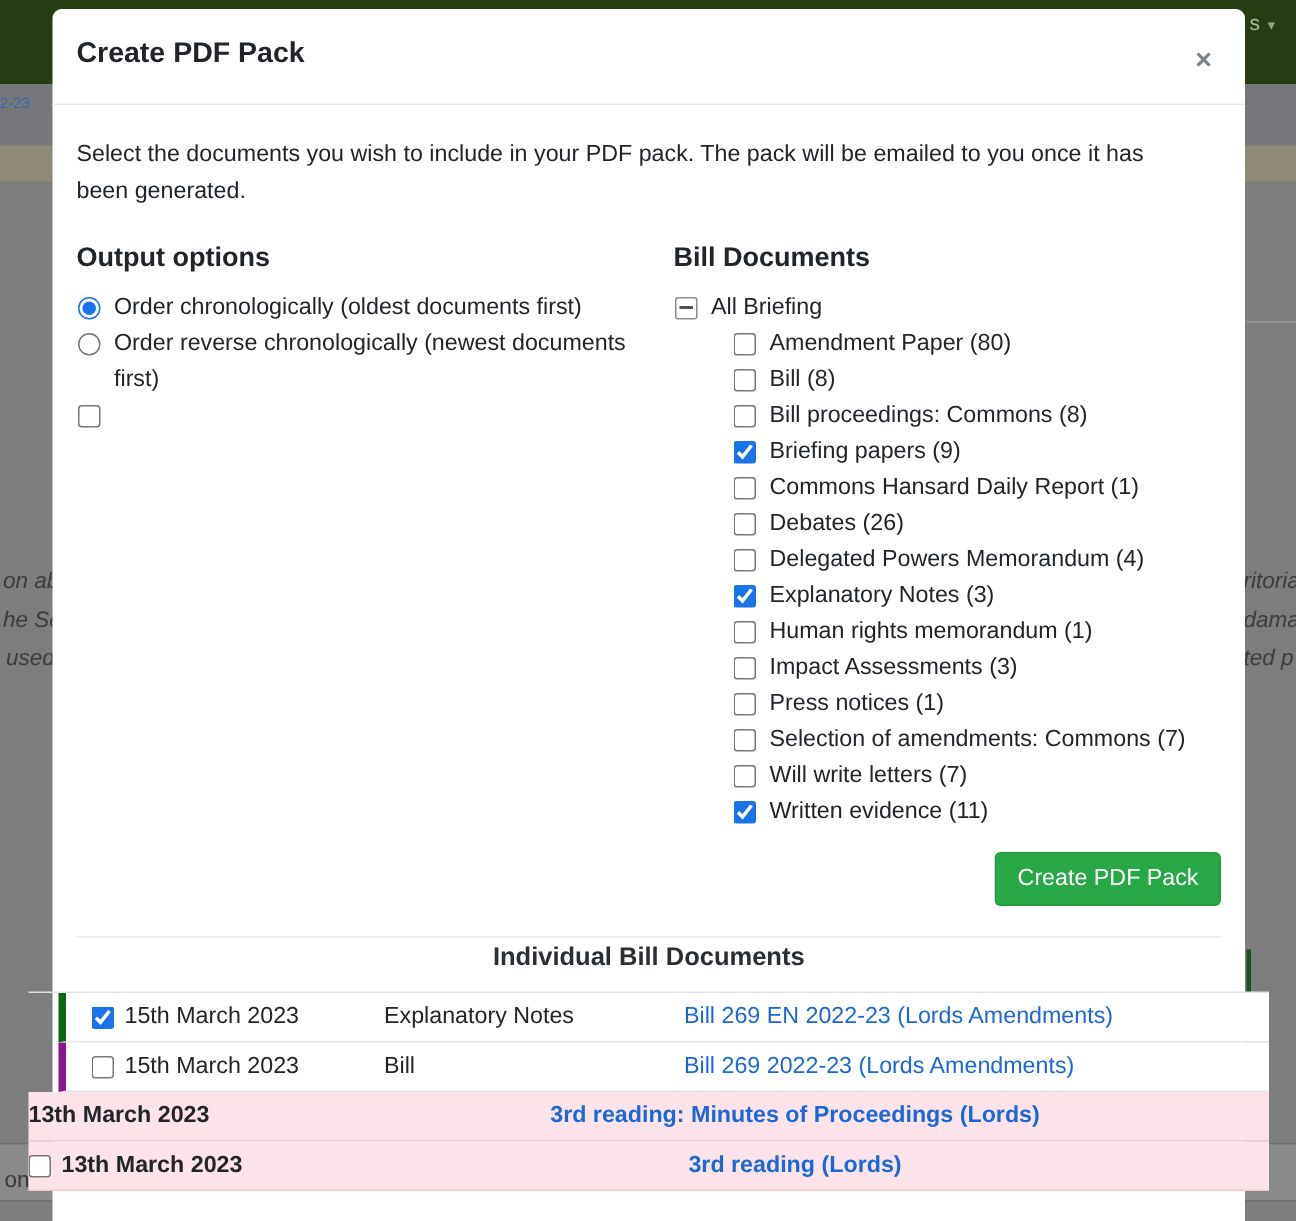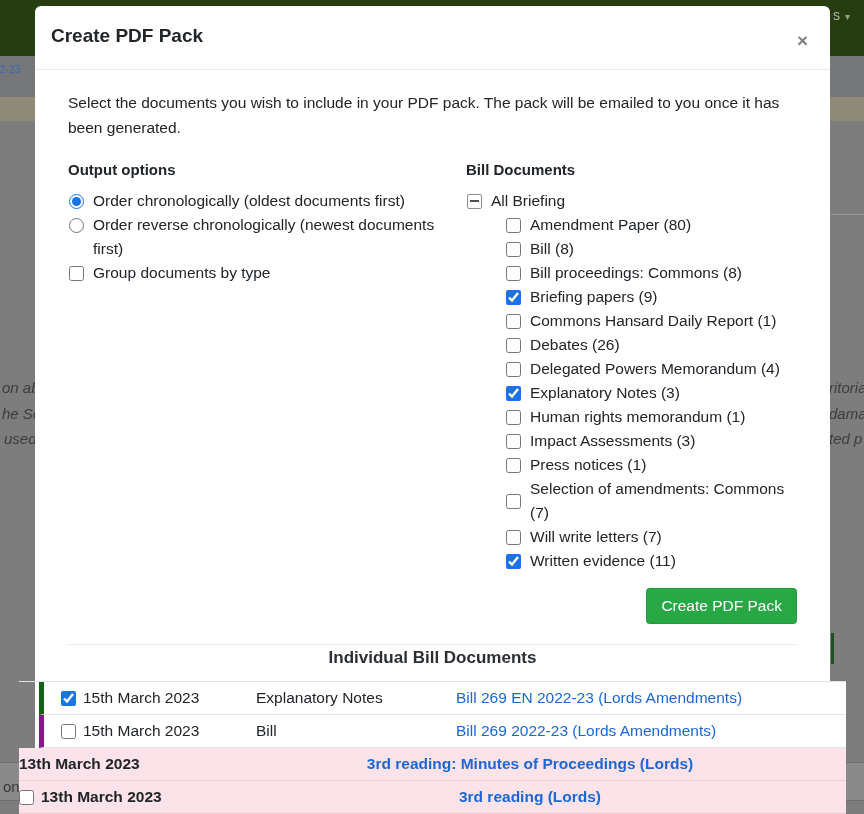--- a/index.html
+++ b/index.html
@@ -25,27 +25,27 @@
   
   .modal{
     position:absolute;left:35px;top:6px;width:795px;min-height:824px;
     background:#ffffff;border-radius:6px 6px 0 0;z-index:5;
   }
   .m-header{display:flex;justify-content:space-between;align-items:flex-start;
     padding:17px 16px 13px;border-bottom:1px solid #e9ecef;}
   .m-title{font-size:19px;font-weight:700;margin:0;line-height:1.4;}
   .m-close{background:none;border:none;cursor:pointer;font-size:19px;line-height:1;
     color:#7d8287;font-weight:700;padding:6px 6px;margin-top:2px;font-family:inherit;}
-  .m-body{padding:20px 33px 0;}
+  .m-body{padding:20px 16px 0;}
   .m-desc{margin:0 0 21px;line-height:1.62;max-width:750px;}
 
   .cols{display:flex;align-items:flex-start;}
   .col-left{width:398px;flex:none;}
   .col-right{flex:1;}
-  .section-heading{margin:0 0 11px;font-size:15px;font-weight:700;}
+  .section-heading{margin:0 0 11px;font-size:18px;font-weight:700;}
 
   .opt{display:flex;align-items:flex-start;line-height:24px;}
   .opt input{width:15px;height:15px;margin:5px 9px 0 1px;accent-color:#1a73e8;flex:none;}
   .opt .opt-label{max-width:352px;}
 
   .tree-root{display:flex;align-items:center;line-height:24px;}
   .expander{width:13px;height:13px;border:1px solid #868e96;border-radius:2px;
     margin:0 9px 0 1px;position:relative;flex:none;background:#fff;cursor:pointer;}
   .expander::after{content:"";position:absolute;left:2px;right:2px;top:5px;height:2px;background:#4c5257;}
   .tree-list{list-style:none;margin:0;padding:0 0 0 40px;}
@@ -112,21 +112,20 @@
         <label class="opt">
           <input type="radio" name="order" checked="" style="">
           <span class="opt-label">Order chronologically (oldest documents first)</span>
         </label>
         <label class="opt">
           <input type="radio" name="order" style="">
           <span class="opt-label">Order reverse chronologically (newest documents first)</span>
         </label>
         <label class="opt">
           <input type="checkbox" style="">
-          <span class="opt-label">Group documents by type</span>
         </label>
       </div>
 
       <div class="col-right">
         <h4 class="section-heading">Bill Documents</h4>
         <div class="tree-root">
           <span class="expander"></span>
           <span>All Briefing</span>
         </div>
         <ul class="tree-list">

